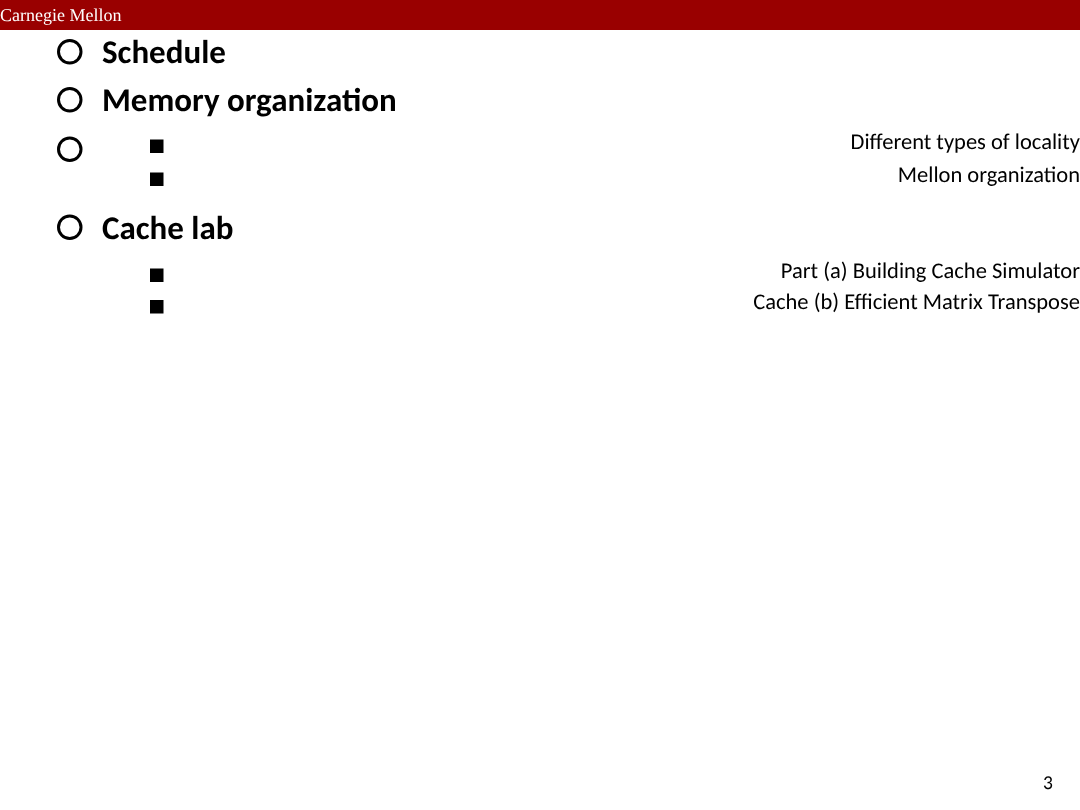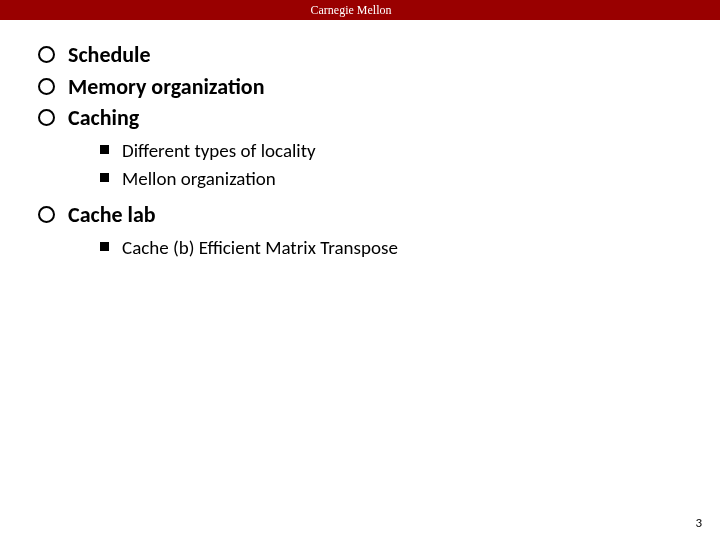--- a/index.html
+++ b/index.html
@@ -1,53 +1,53 @@
 <!DOCTYPE html>
 <html><head>
 <meta charset="utf-8">
 <style>
   * { margin: 0; padding: 0; box-sizing: border-box; }
   html, body { width: 720px; height: 540px; font-family: Calibri, Arial, sans-serif; background: #fff; overflow: hidden; }
   .slide { position: relative; width: 720px; height: 540px; }
-  .banner { background: #990000; height: 20px; width: 100%; display: flex; justify-content: center; align-items: center; padding-right: 18px; }
+  .banner { background: #990000; height: 20px; width: 100%; display: flex; justify-content: flex-start; align-items: center; padding-right: 18px; }
   .banner-text { color: #fff; font-family: Georgia, 'Times New Roman', serif; font-size: 12px; }
   .title { font-size: 38px; font-weight: bold; color: #000; padding: 12px 0 16px 34px; font-family: Calibri, Arial, sans-serif; }
   .content { padding-left: 34px; }
-  .level1 { list-style: none; margin-top: 20px; }
+  .level1 { list-style: none; }
   .level1 > li { position: relative; padding-left: 34px; font-size: 22px; font-weight: bold; color: #000; line-height: 1.35; margin-bottom: 2px; }
   .level1 > li::before { content: ""; position: absolute; left: 4px; top: 6px; width: 13px; height: 13px; border: 2px solid #000; border-radius: 50%; background: #fff; }
   .level2 { list-style: none; padding-left: 30px; margin-top: 4px; margin-bottom: 8px; }
-  .level2 > li { position: relative; padding-left: 24px; font-size: 19px; font-weight: normal; color: #000; line-height: 1.45; }
+  .level2 > li { position: relative; padding-left: 24px; font-size: 15px; font-weight: normal; color: #000; line-height: 1.45; text-align: right; }
   .level2 > li::before { content: ""; position: absolute; left: 2px; top: 8px; width: 9px; height: 9px; background: #000; }
   .pagenum { position: absolute; bottom: 10px; right: 18px; font-size: 13px; color: #000; }
 </style>
 </head>
 <body>
 
 <div class="slide">
   <div class="banner">
     <span class="banner-text">Carnegie Mellon</span>
   </div>
   <div class="content">
     <ul class="level1">
       <li>
         <span>Schedule</span>
       </li>
       <li>
         <span>Memory organization</span>
       </li>
       <li>
-        <span>Caching</span>
         <ul class="level2">
           <li>Different types of locality</li>
           <li>Mellon organization</li>
         </ul>
       </li>
       <li>
         <span>Cache lab</span>
         <ul class="level2">
+          <li>Part (a) Building Cache Simulator</li>
           <li>Cache (b) Efficient Matrix Transpose</li>
         </ul>
       </li>
     </ul>
   </div>
   <div class="pagenum">3</div>
 </div>
 
 </body></html>

